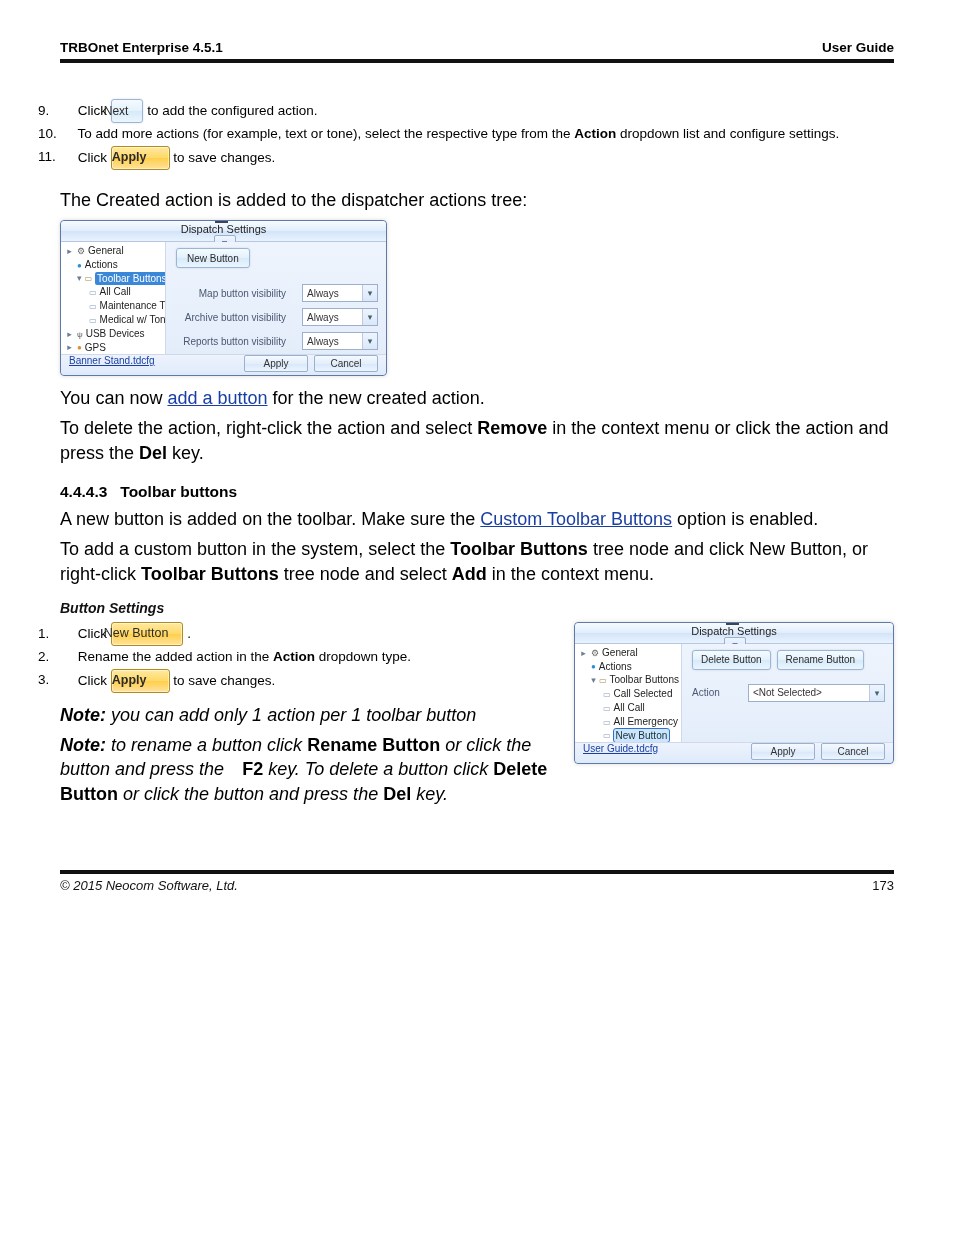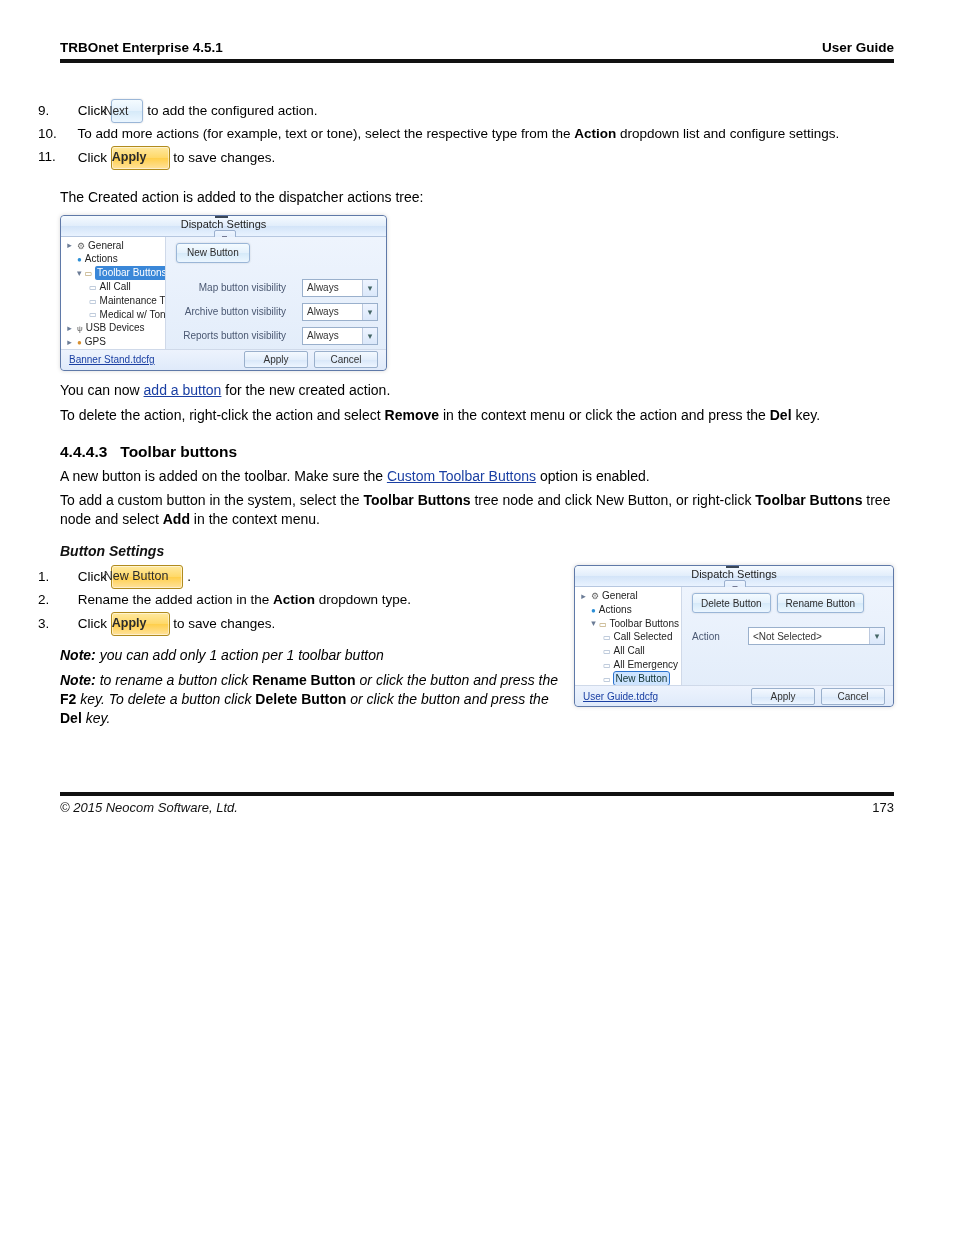--- a/index.html
+++ b/index.html
@@ -26,21 +26,21 @@
     justify-content: space-between;
     font-size: 13.5px;
     font-weight: bold;
     margin-bottom: 4px;
   }
   .inline-num {
     display: inline-block;
     min-width: 14px;
   }
   .body-text {
-    font-size: 14px;
+    font-size: 18px;
     line-height: 1.35;
     margin: 0 0 6px 0;
   }
   .list-step {
     font-size: 13.5px;
     line-height: 1.4;
     margin: 2px 0 2px 0;
     padding-left: 22px;
     text-indent: -22px;
   }
@@ -204,21 +204,21 @@
     color:#466;
     background: linear-gradient(#eef4ff,#dbe8fa);
     font-size:9px;
   }
   .shot-footer {
     position:absolute; left:0; right:0; bottom:0;
     height:20px;
     background: linear-gradient(#edf3fd,#dfeafa);
     border-top:1px solid #cfd9e9;
     border-radius:0 0 4px 4px;
-    display:flex; align-items:center;
+    display:flex; align-items:flex-start;
     padding:0 8px;
     gap:6px;
   }
   .footer-link {
     flex:1;
     font-size:10px; color:#1a3fa3; text-decoration:underline;
     white-space: nowrap; overflow: hidden; text-overflow: ellipsis;
   }
   .footer-btn {
     width:62px; height:15px;
@@ -502,21 +502,21 @@
 
   <p class="body-text italic" style="margin-top:10px;">
     <b><span>Note:</span></b>
     <span>you can add only 1 action per 1 toolbar button</span>
   </p>
   <p class="body-text italic">
     <b><span>Note:</span></b>
     <span>to rename a button click</span>
     <b style="font-style:normal;"><span>Rename Button</span></b>
     <span>or click the button and press the</span>
-    <b style="font-style:normal;"><span>F2</span></b>
+    <b style="font-style:normal;margin-left:13px;"><span>F2</span></b>
     <span>key. To delete a button click</span>
     <b style="font-style:normal;"><span>Delete Button</span></b>
     <span>or click the button and press the</span>
     <b style="font-style:normal;"><span>Del</span></b>
     <span>key.</span>
   </p>
 </div>
 
 <div style="height:40px;"></div>
 

